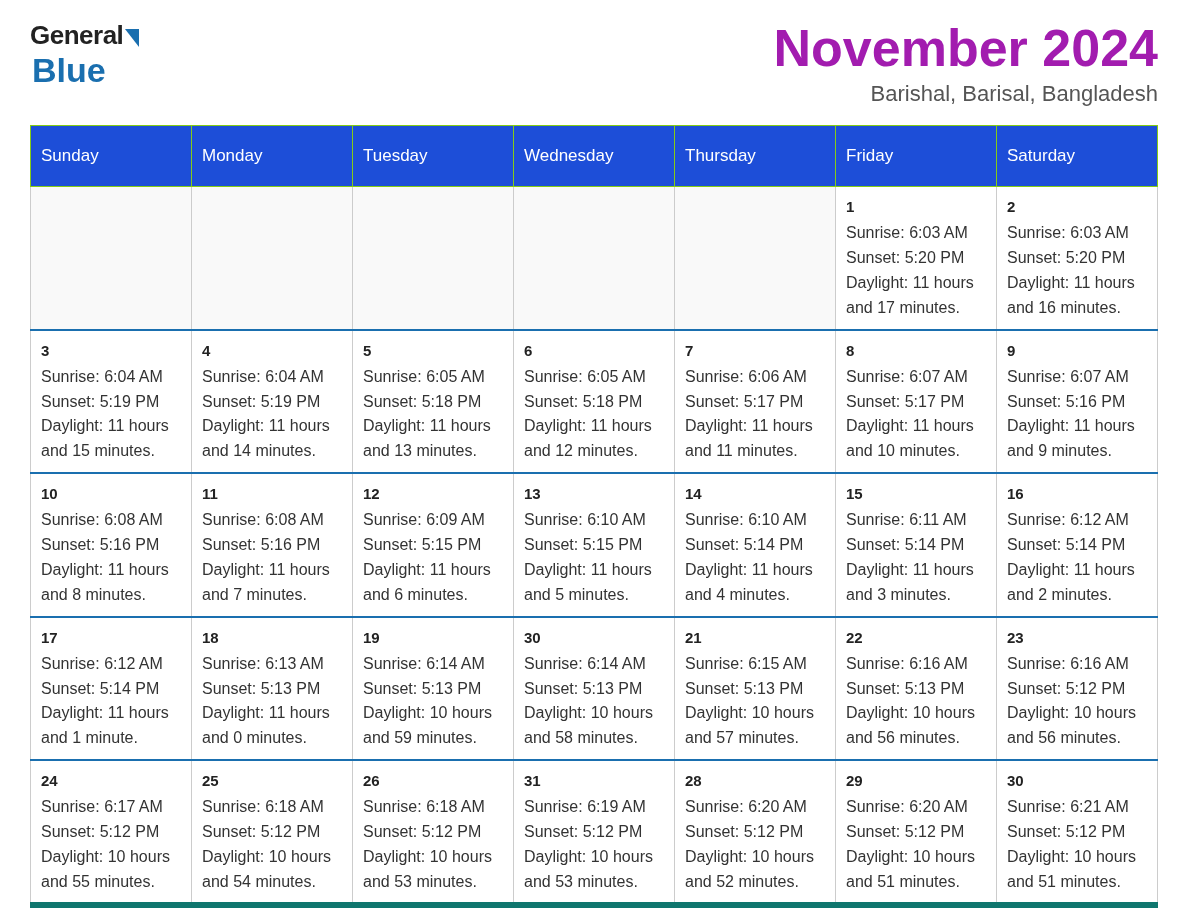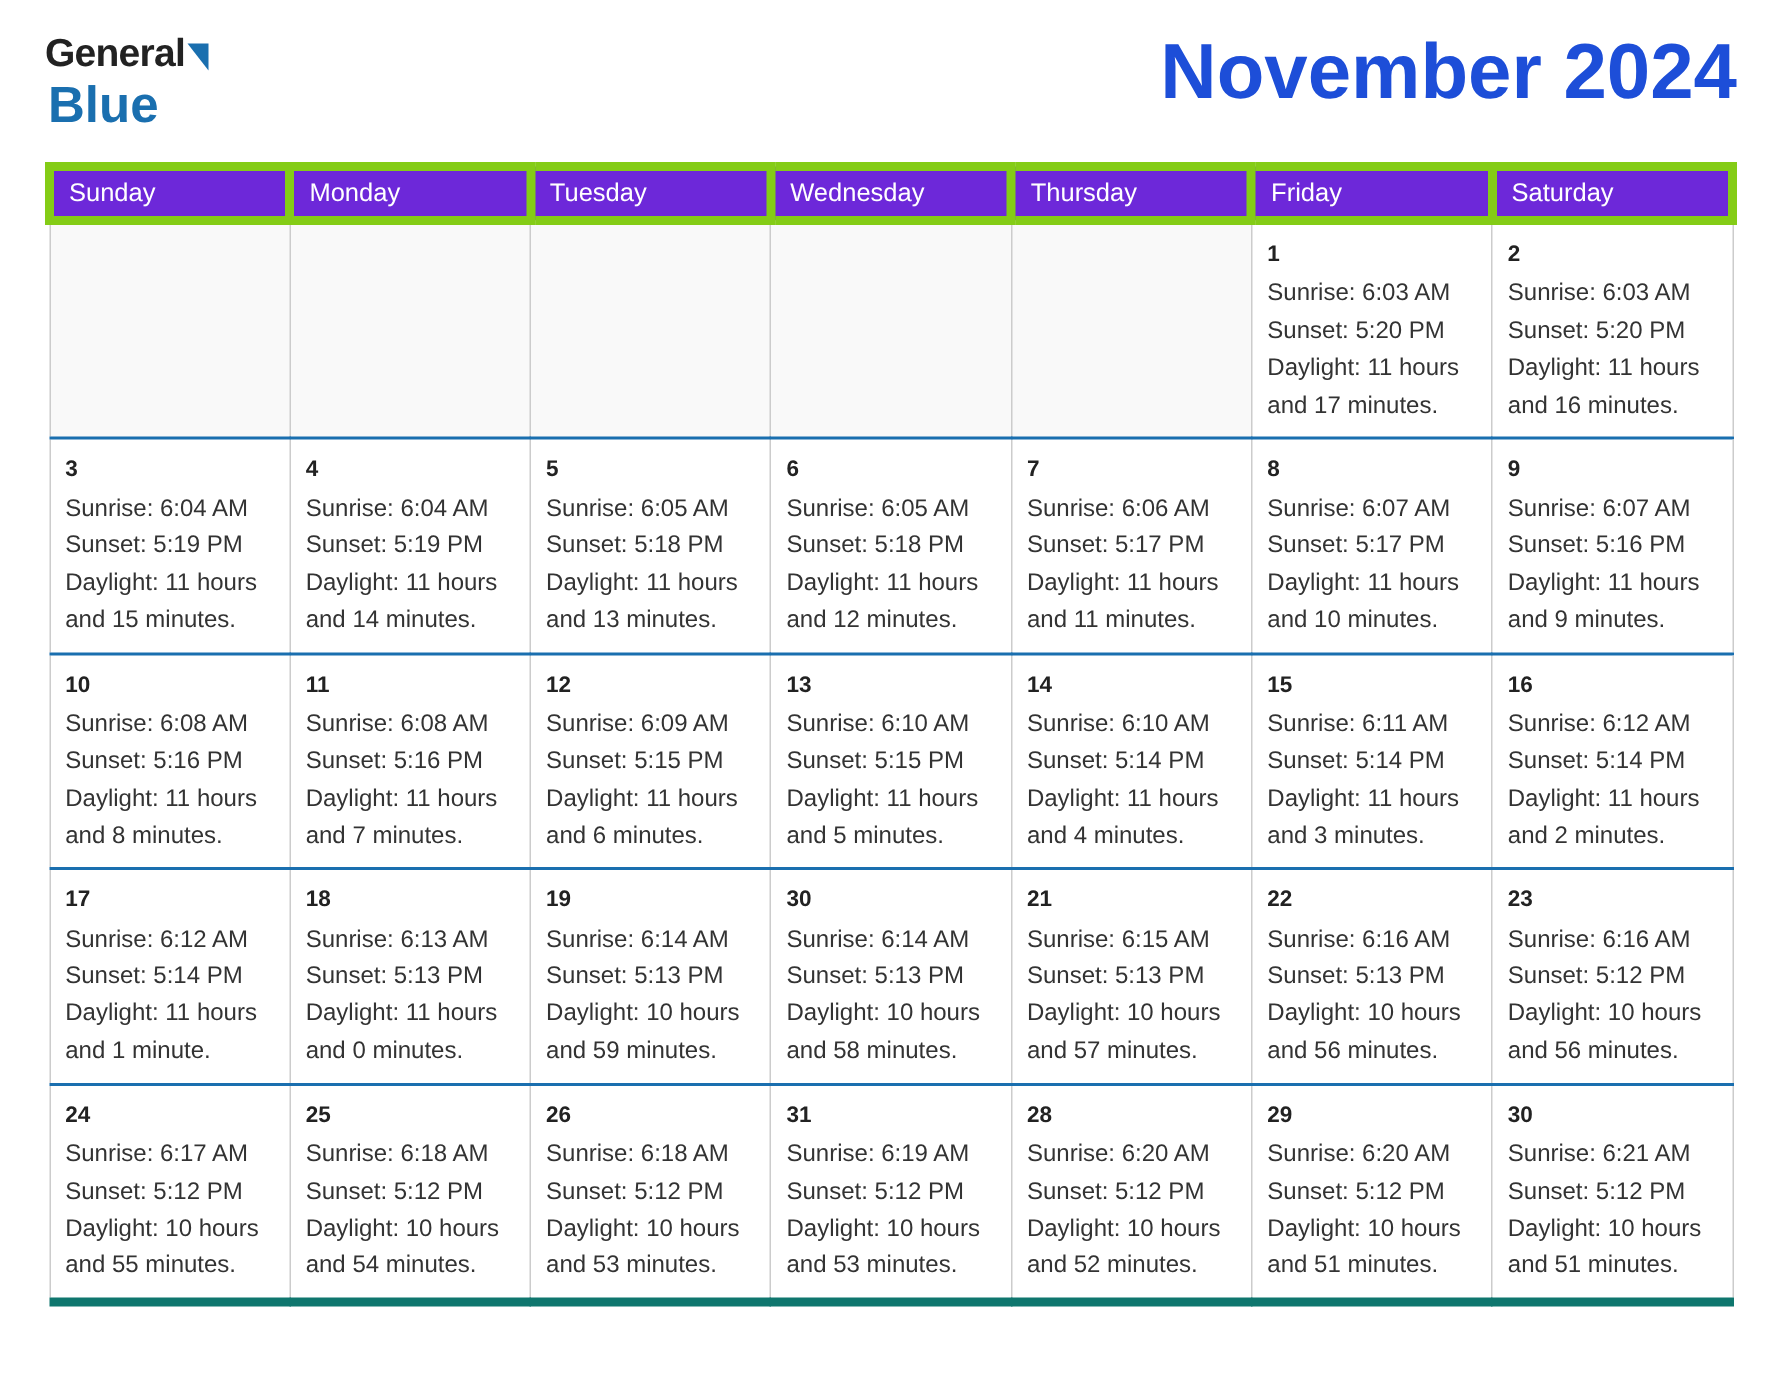--- a/index.html
+++ b/index.html
@@ -47,41 +47,41 @@
       font-weight: bold;
       color: #1a6faf;
       margin-left: 2px;
     }
     #title-block {
       text-align: right;
     }
     #month-title {
       font-size: 52px;
       font-weight: bold;
-      color: #1d4ed8;
+      color: #a21caf;
       line-height: 1.1;
     }
     #location {
       font-size: 22px;
       color: #555;
       margin-top: 4px;
     }
     table {
       width: 100%;
       border-collapse: collapse;
       table-layout: fixed;
     }
     thead tr th {
-      background-color: #6d28d9;
+      background-color: #1d4ed8;
       color: #fff;
       font-size: 17px;
       font-weight: normal;
-      padding: 5px 10px;
+      padding: 20px 10px;
       text-align: left;
-      border: 6px solid #84cc16;
+      border: 1px solid #84cc16;
     }
     tbody tr {
       border-bottom: 2px solid #1a6faf;
     }
     tbody tr td {
       vertical-align: top;
       padding: 8px 10px;
       font-size: 13.5px;
       line-height: 1.55;
       border-right: 1px solid #ccc;
@@ -120,20 +120,21 @@
     <div id="logo-top">
       <span id="logo-general">General</span>
       <div id="logo-arrow"></div>
     </div>
     <div style="display:flex;align-items:center;">
       <span id="logo-blue">Blue</span>
     </div>
   </div>
   <div id="title-block">
     <div id="month-title">November 2024</div>
+    <div id="location">Barishal, Barisal, Bangladesh</div>
   </div>
 </div>
 
 <table>
   <thead>
     <tr>
     <th>Sunday</th>
         <th>Monday</th>
         <th>Tuesday</th>
         <th>Wednesday</th>

